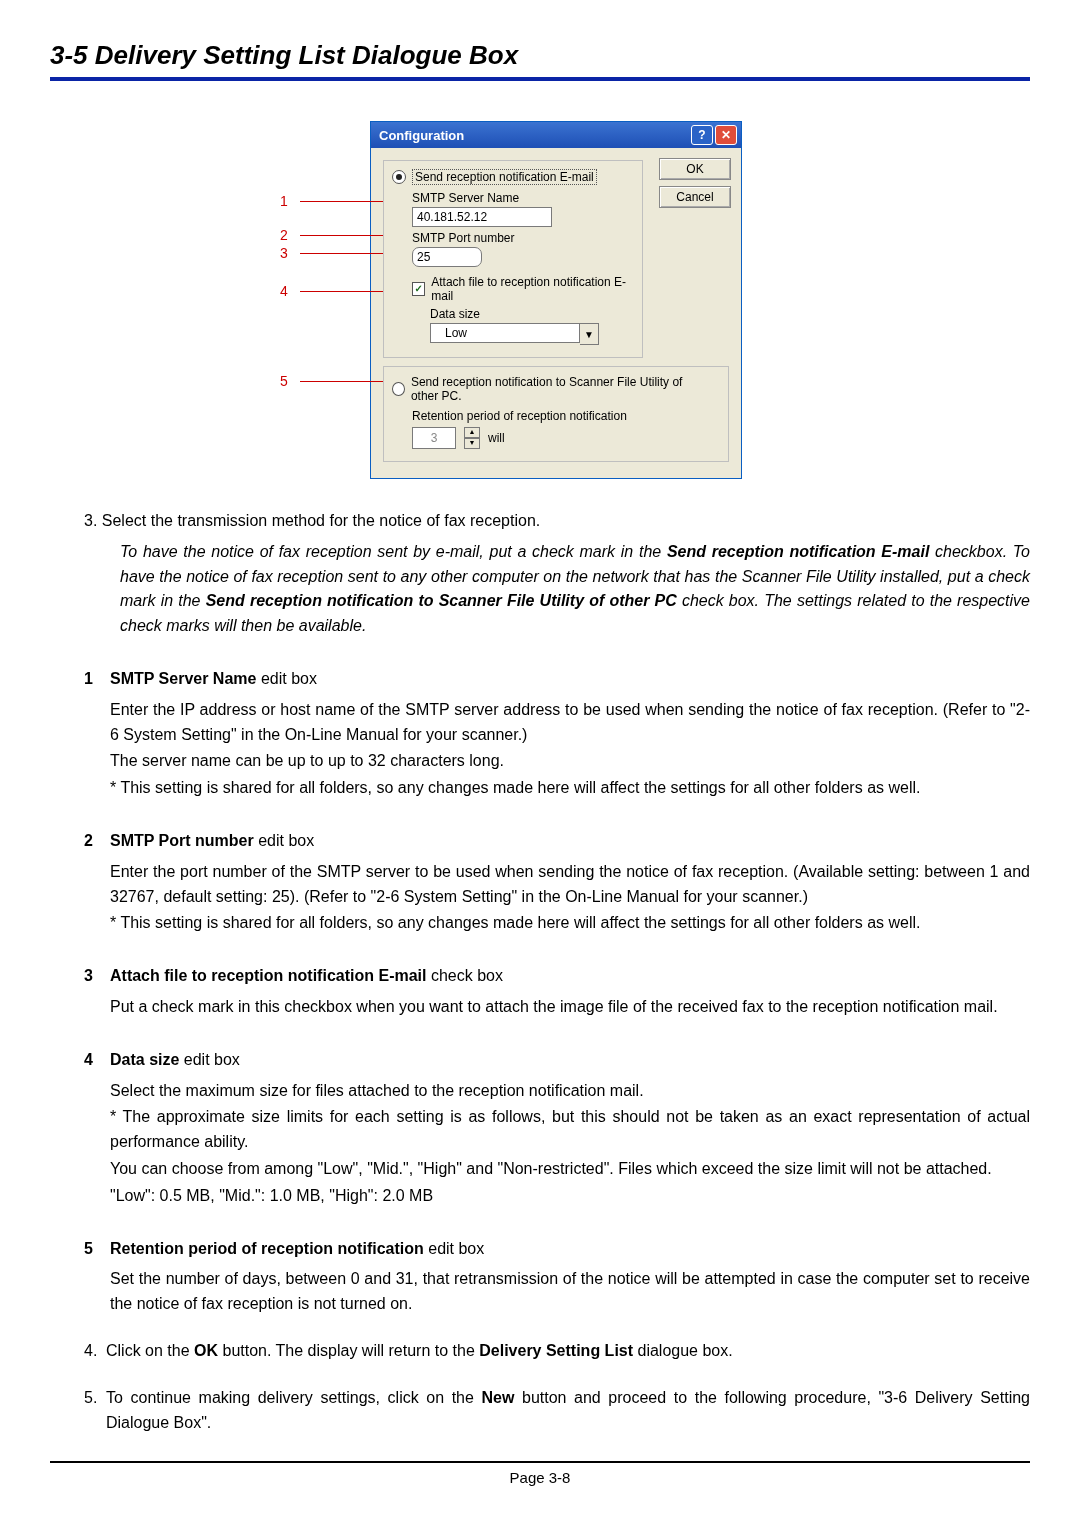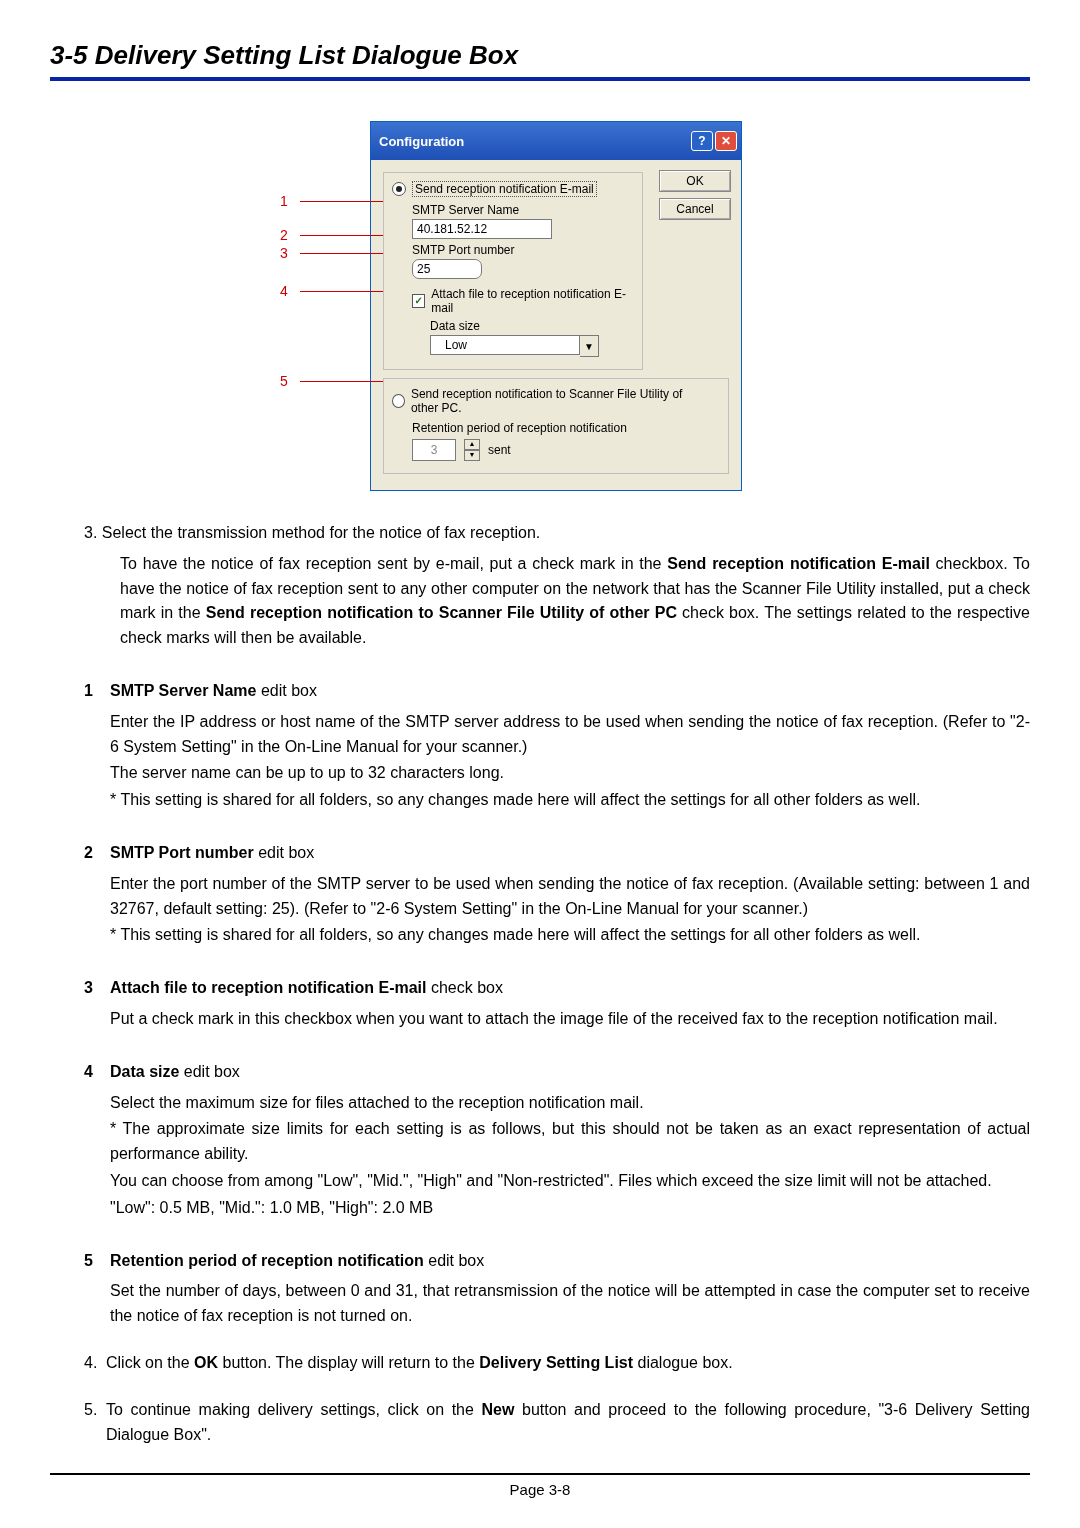--- a/index.html
+++ b/index.html
@@ -3,21 +3,21 @@
 <meta charset="utf-8">
 <style>
   html,body{margin:0;padding:0;background:#fff;font-family:Arial,Helvetica,sans-serif;color:#000;}
   .page{width:1080px;margin:0 auto;padding:40px 50px 30px 50px;box-sizing:border-box;}
   .section-title{font-size:26px;font-weight:bold;font-style:italic;margin:0 0 6px 0;}
   .title-rule{height:4px;background:#0a24a6;margin-bottom:40px;}
   
   .shot-wrap{position:relative;width:460px;margin:0 0 30px 230px;}
   .dialog{width:370px;border:1px solid #0a5ec2;background:#ece9d8;font-family:Tahoma,Arial,sans-serif;font-size:12px;color:#000;
           margin-left:90px;}
-  .titlebar{display:flex;align-items:center;height:38px;
+  .titlebar{display:flex;align-items:center;height:26px;
             background:linear-gradient(#3b73d1,#1e4fb5);color:#fff;font-weight:bold;
             padding:0 4px 0 8px;font-size:13px;}
   .titlebar .spacer{flex:1;}
   .tb-btn{width:20px;height:18px;margin-left:2px;border:1px solid #fff;border-radius:3px;
           display:flex;align-items:center;justify-content:center;font-size:12px;font-weight:bold;}
   .tb-help{background:#2a63c7;color:#fff;}
   .tb-close{background:#e04d3a;color:#fff;}
   .dlg-body{padding:10px 10px 14px 10px;position:relative;}
   .btn-stack{position:absolute;top:10px;right:10px;display:flex;flex-direction:column;gap:6px;}
   .win-btn{width:72px;height:22px;font-size:12px;background:#ece9d8;border:1px solid #888;
@@ -47,21 +47,21 @@
   .spin-btns div{width:14px;height:9px;border:1px solid #7a7a7a;background:#ece9d8;font-size:7px;line-height:7px;text-align:center;}
   
   .callouts{position:absolute;left:0;top:0;width:90px;height:100%;}
   .co{position:absolute;left:0;color:#c00;font-size:14px;}
   .co .num{display:inline-block;width:16px;}
   .lead{position:absolute;height:1px;background:#c00;}
   
   .body{font-size:16px;line-height:1.55;}
   .para{margin:0 0 6px 0;text-align:justify;}
   .ind1{margin-left:34px;}
-  .ind2{margin-left:70px;}
+  .ind2{margin-left:70px;font-style:italic;}
   .num-item{display:flex;margin:28px 0 6px 34px;}
   .num-item .n{font-weight:bold;width:26px;flex:none;}
   .num-item .t{flex:1;}
   .desc{margin:2px 0 0 60px;text-align:justify;}
   .step{display:flex;margin:22px 0 0 34px;}
   .step .sn{width:22px;flex:none;}
   .step .st{flex:1;text-align:justify;}
   .foot-rule{height:2px;background:#000;margin:26px 0 6px 0;}
   .page-num{font-size:15px;text-align:center;}
   b{font-weight:bold;}
@@ -125,21 +125,21 @@
             <span class="radio"></span>
             <span>Send reception notification to Scanner File Utility of other PC.</span>
           </div>
           <div class="lbl">Retention period of reception notification</div>
           <div class="spin">
             <input class="spin-box" value="3" style="">
             <div class="spin-btns">
               <div>▲</div>
               <div>▼</div>
             </div>
-            <span>sent</span>
+            <span>will</span>
           </div>
         </div>
       </div>
     </div>
   </div>
 
   <div class="body">
     <p class="para ind1">3. Select the transmission method for the notice of fax reception.</p>
     <p class="para ind2">
       <span>To have the notice of fax reception sent by e-mail, put a check mark in the </span><b>Send reception notification E-mail</b><span> checkbox. To have the notice of fax reception sent to any other computer on the network that has the Scanner File Utility installed, put a check mark in the </span><b>Send reception notification to Scanner File Utility of other PC</b><span> check box. The settings related to the respective check marks will then be available.</span>

